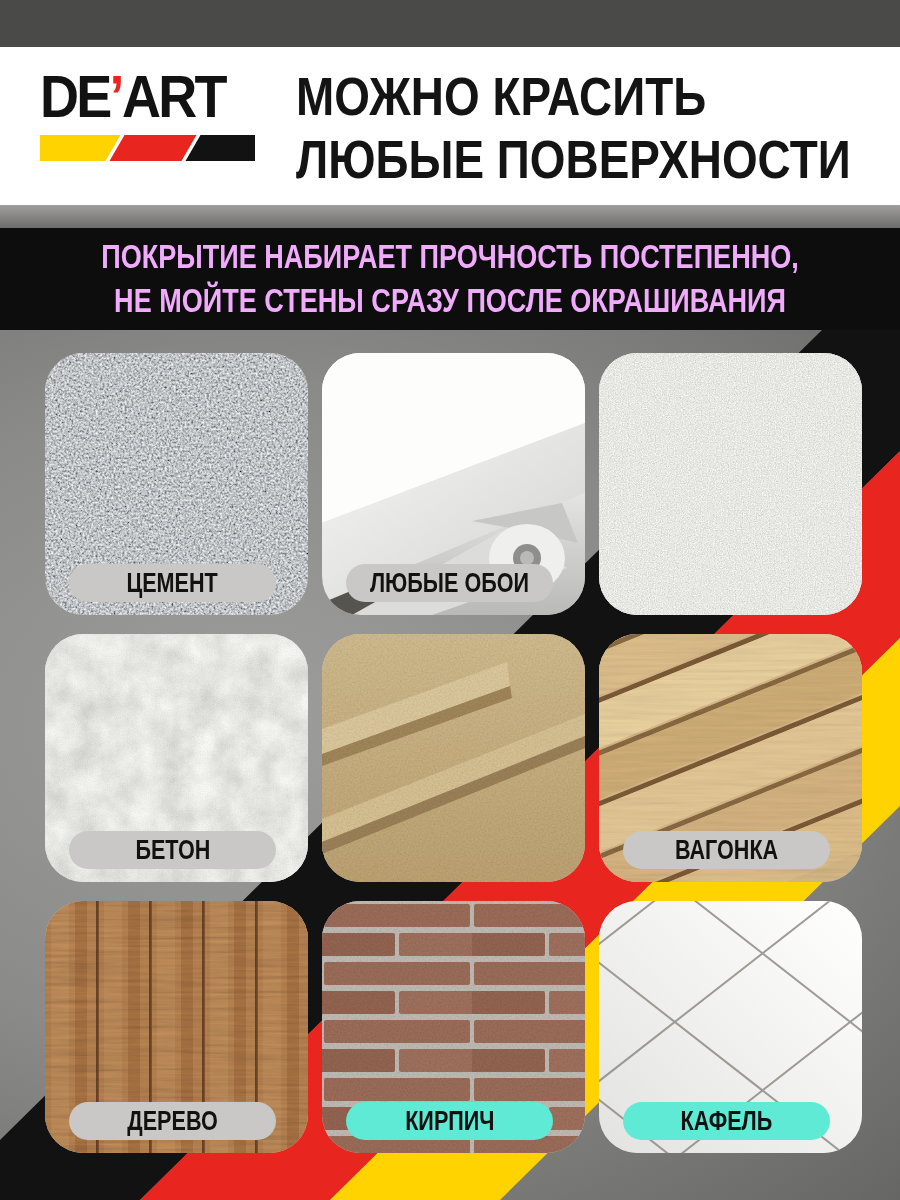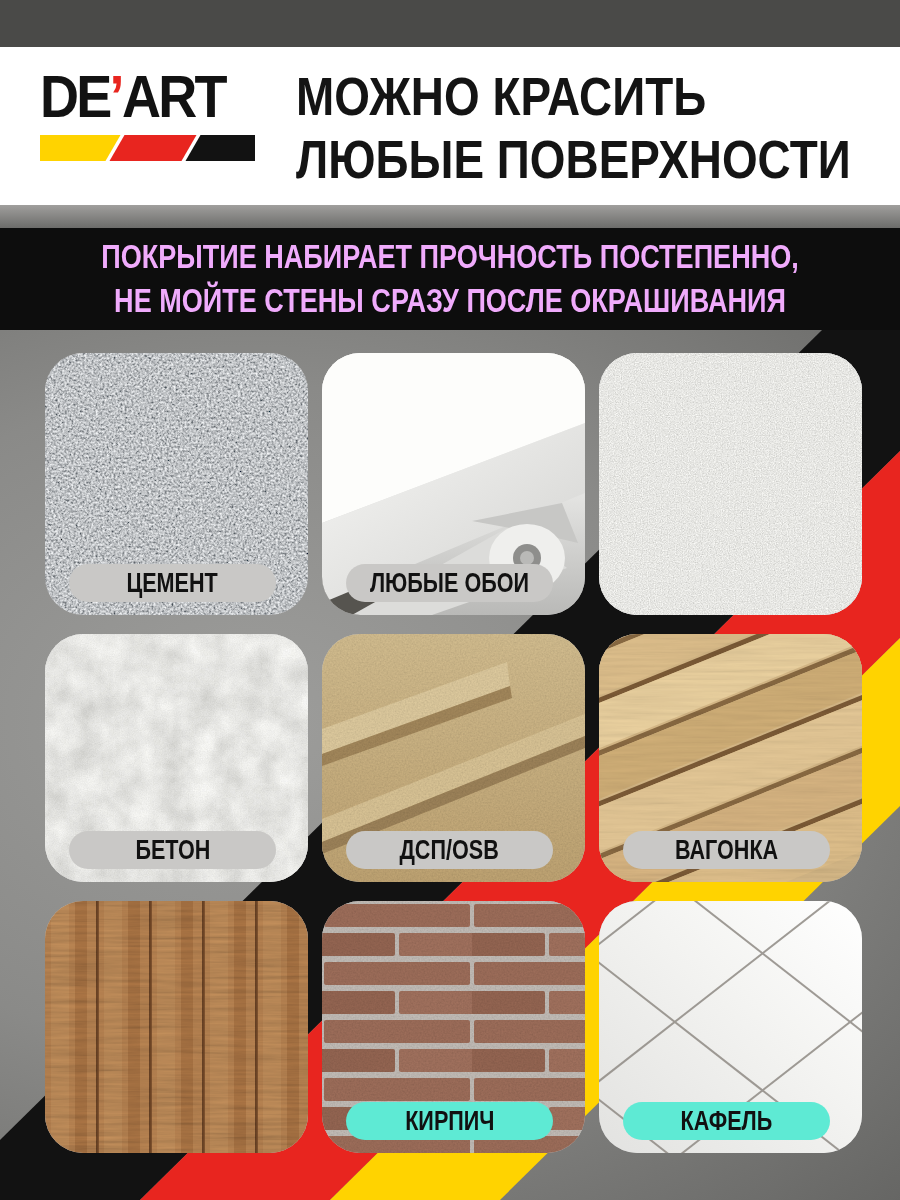--- a/index.html
+++ b/index.html
@@ -220,23 +220,20 @@
 
       <div class="card">
         <svg class="photo" viewBox="0 0 263 248" preserveAspectRatio="none">
           <rect width="263" height="248" fill="url(#gChip)"></rect>
           <polygon points="0,95 185,28 188,52 0,120" fill="#e1cda0"></polygon>
           <polygon points="0,120 188,52 190,64 0,132" fill="#a5895c"></polygon>
           <polygon points="0,185 263,80 263,102 0,208" fill="#dcc697"></polygon>
           <polygon points="0,208 263,102 263,114 0,220" fill="#9f845a"></polygon>
           <rect width="263" height="248" filter="url(#nzSpeck)" opacity=".28" style="mix-blend-mode:multiply"></rect>
         </svg>
-        <div class="pill">
-          <span>ДСП/OSB</span>
-          </div>
       </div>
 
       <div class="card">
         <svg class="photo" viewBox="0 0 263 248" preserveAspectRatio="none">
           <rect width="263" height="248" fill="#d8ba88"></rect>
           <g transform="rotate(-22 131 124)">
             <rect x="-90" y="-70" width="450" height="40" fill="#ecd7ab"></rect>
             <rect x="-90" y="-28" width="450" height="5" fill="#8a6a42"></rect>
             <rect x="-90" y="-23" width="450" height="40" fill="#dfc08c"></rect>
             <rect x="-90" y="19" width="450" height="5" fill="#7d5b36"></rect>
@@ -259,20 +256,23 @@
 
       <div class="card">
         <svg class="photo" viewBox="0 0 263 252" preserveAspectRatio="none">
           <rect width="263" height="252" fill="url(#pWoodPlank)"></rect>
           <rect width="263" height="252" filter="url(#nzGrain)" opacity=".38" style="mix-blend-mode:multiply"></rect>
           <rect x="52" width="2" height="252" fill="#6e4526" opacity=".8"></rect>
           <rect x="105" width="2" height="252" fill="#6e4526" opacity=".8"></rect>
           <rect x="158" width="2" height="252" fill="#6e4526" opacity=".8"></rect>
           <rect x="211" width="2" height="252" fill="#6e4526" opacity=".8"></rect>
         </svg>
+        <div class="pill">
+          <span>ДЕРЕВО</span>
+          </div>
       </div>
 
       <div class="card">
         <svg class="photo" viewBox="0 0 263 252" preserveAspectRatio="none">
           <rect width="263" height="252" fill="url(#pBrick)"></rect>
           <rect width="263" height="252" filter="url(#nzSpeck)" opacity=".3" style="mix-blend-mode:multiply"></rect>
         </svg>
         <div class="pill light">
           <span>КИРПИЧ</span>
           </div>

